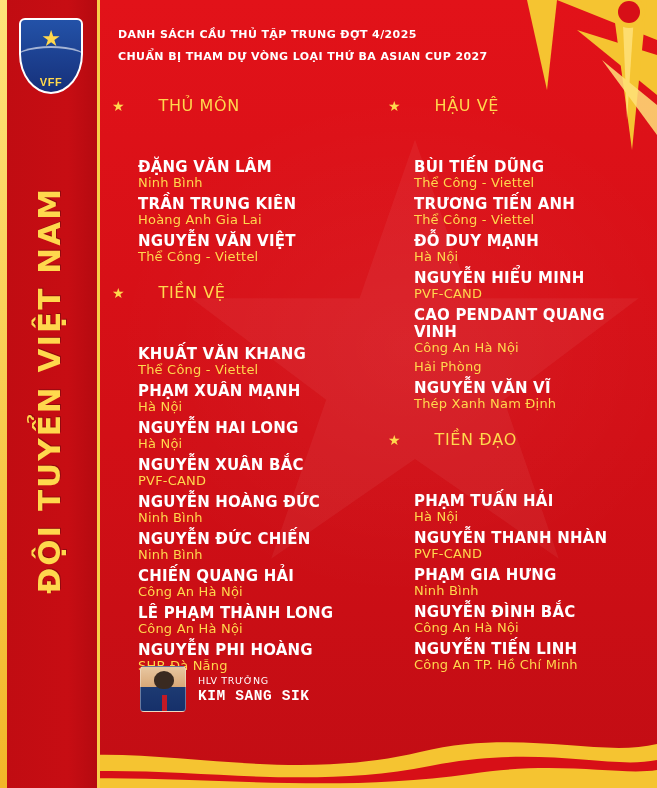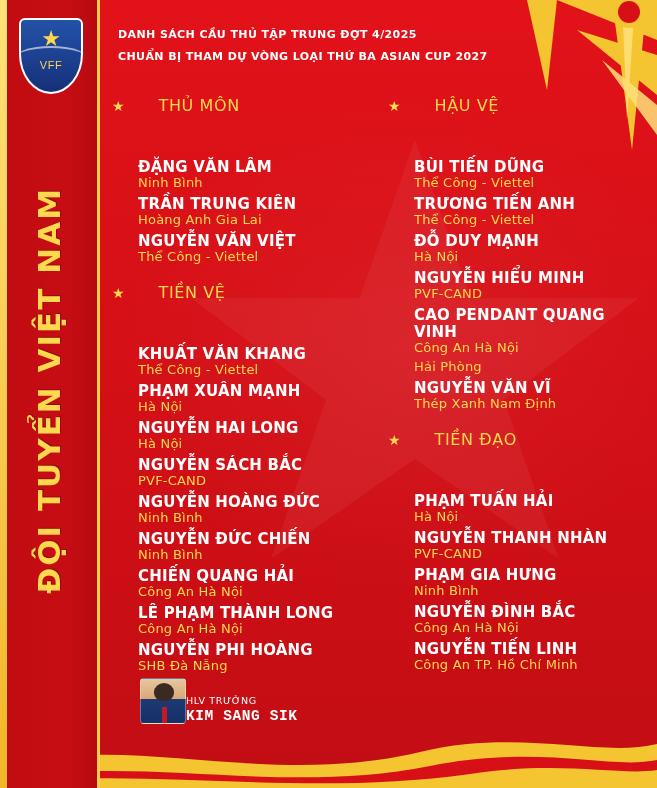--- a/index.html
+++ b/index.html
@@ -101,23 +101,23 @@
   }
   .logo .crest .star {
     position: absolute;
     top: 8px; left: 50%; transform: translateX(-50%);
     color: #ffd84d;
     font-size: 22px;
     line-height: 22px;
   }
   .logo .crest .vff {
     font-size: 11px;
-    font-weight: normal;
-    color: #ffd84d;
-    margin-bottom: 21px;
+    font-weight: bold;
+    color: #ffd84d;
+    margin-bottom: 4px;
     letter-spacing: 0.5px;
   }
   .logo .crest .arcs {
     position: absolute;
     bottom: 18px; left: -8px; right: -8px;
     height: 28px;
     border-top: 2px solid rgba(255,255,255,0.6);
     border-radius: 50%;
   }
 
@@ -181,23 +181,24 @@
     font-size: 13px;
     letter-spacing: 0.2px;
     line-height: 12px;
     margin-top: 1px;
     font-family: "DejaVu Sans", sans-serif;
   }
 
   
   .coach {
     position: absolute;
-    left: 140px; bottom: 64px;
+    left: 140px; bottom: 76px;
     display: flex;
-    align-items: flex-end;
+    align-items: center;
+    gap: 12px;
   }
   .coach .photo {
     width: 46px; height: 46px;
     border-radius: 4px;
     background: linear-gradient(180deg,#e8c7a0 0%, #d8a878 45%, #1d3a72 46%, #16306a 100%);
     position: relative;
     overflow: hidden;
     border: 1px solid rgba(255,255,255,0.35);
   }
   .coach .photo:before {
@@ -322,21 +323,21 @@
           </div>
           <div class="player">
             <div class="name">PHẠM XUÂN MẠNH</div>
             <div class="club">Hà Nội</div>
           </div>
           <div class="player">
             <div class="name">NGUYỄN HAI LONG</div>
             <div class="club">Hà Nội</div>
           </div>
           <div class="player">
-            <div class="name">NGUYỄN SÁCH BẮC</div>
+            <div class="name">NGUYỄN XUÂN BẮC</div>
             <div class="club">PVF-CAND</div>
           </div>
           <div class="player">
             <div class="name">NGUYỄN HOÀNG ĐỨC</div>
             <div class="club">Ninh Bình</div>
           </div>
           <div class="player">
             <div class="name">NGUYỄN ĐỨC CHIẾN</div>
             <div class="club">Ninh Bình</div>
           </div>

